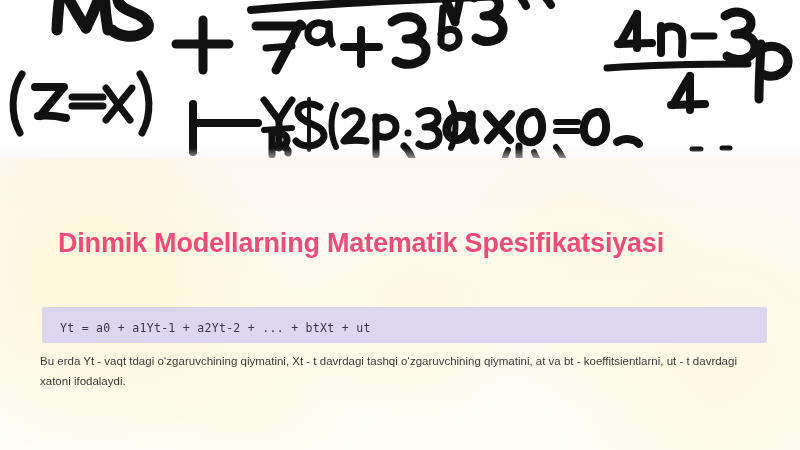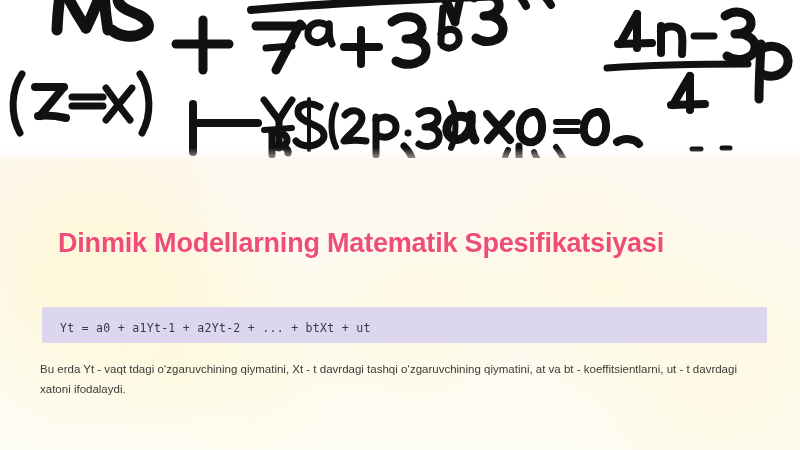--- a/index.html
+++ b/index.html
@@ -98,21 +98,21 @@
     font-family: "DejaVu Sans Mono", "Liberation Mono", monospace;
     font-size: 11.5px;
     letter-spacing: 0.3px;
     color: #3a3450;
     white-space: pre;
   }
 
   .body-text {
     position: absolute;
     left: 40px;
-    top: 202px;
+    top: 194px;
     width: 728px;
     margin: 0;
     font-family: "Liberation Sans", sans-serif;
     font-size: 11.5px;
     line-height: 1.72;
     color: #3c3a38;
   }
 </style>
 </head>
 <body>

